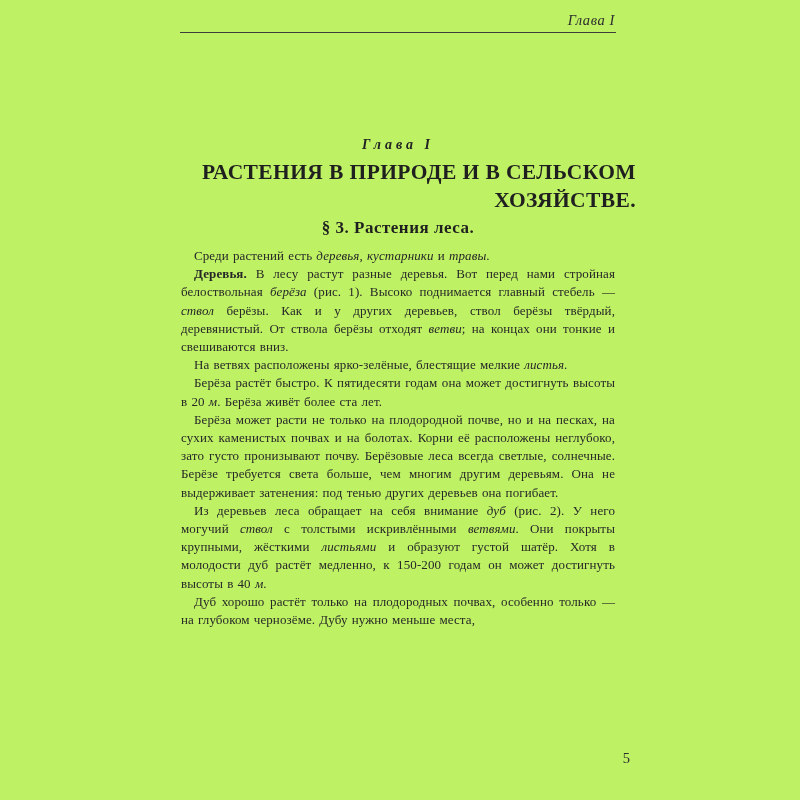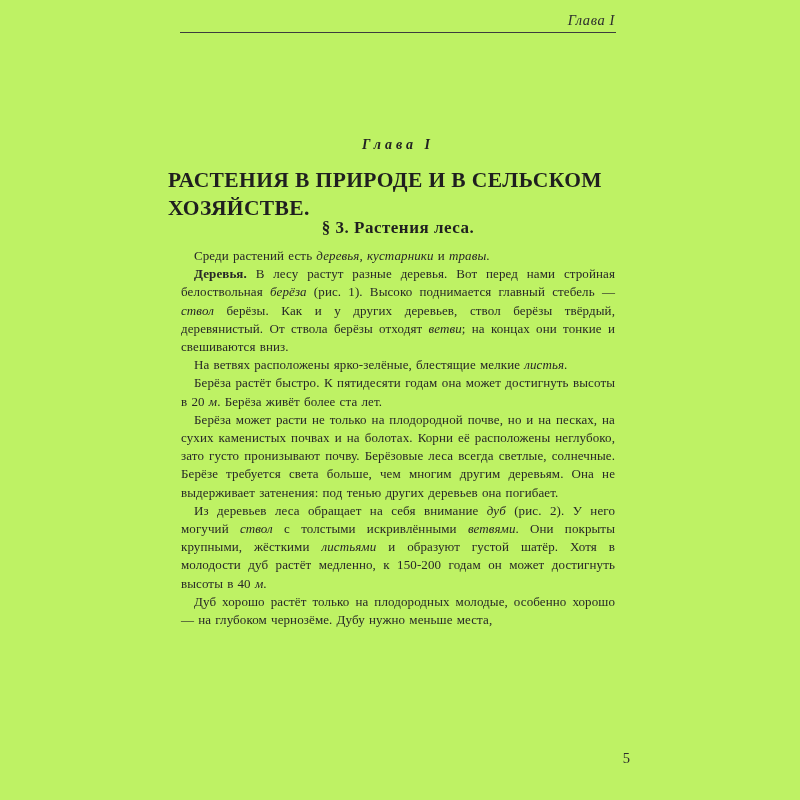--- a/index.html
+++ b/index.html
@@ -45,22 +45,22 @@
     font-weight: bold;
     font-size: 14px;
     letter-spacing: 4px;
     color: #232323;
   }
   .main-title {
     position: absolute;
     top: 158px;
     left: 160px;
     width: 476px;
-    margin: 8px;
-    text-align: left;
+    margin: 0;
+    text-align: right;
     font-size: 21.5px;
     font-weight: bold;
     line-height: 28px;
     letter-spacing: 0.4px;
     color: #1f1f1f;
   }
   .title-line { display: block; }
   .section-heading {
     position: absolute;
     top: 218px;
@@ -122,18 +122,18 @@
 
   <h2 class="section-heading">§ 3. Растения леса.</h2>
 
   <div class="body-text" id="body-text">
       <p class="para"><span class="normal">Среди растений есть </span><span class="italic">деревья, кустарники</span><span class="normal"> и </span><span class="italic">травы</span><span class="normal">.</span></p>
       <p class="para"><span class="bold">Деревья.</span><span class="normal"> В лесу растут разные деревья. Вот перед нами стройная белоствольная </span><span class="italic">берёза</span><span class="normal"> (рис. 1). Высоко поднимается главный стебель — </span><span class="italic">ствол</span><span class="normal"> берёзы. Как и у других деревьев, ствол берёзы твёрдый, деревянистый. От ствола берёзы отходят </span><span class="italic">ветви</span><span class="normal">; на концах они тонкие и свешиваются вниз.</span></p>
       <p class="para"><span class="normal">На ветвях расположены ярко-зелёные, блестящие мелкие </span><span class="italic">листья</span><span class="normal">.</span></p>
       <p class="para"><span class="normal">Берёза растёт быстро. К пятидесяти годам она может достигнуть высоты в 20 </span><span class="italic">м</span><span class="normal">. Берёза живёт более ста лет.</span></p>
       <p class="para"><span class="normal">Берёза может расти не только на плодородной почве, но и на песках, на сухих каменистых почвах и на болотах. Корни её расположены неглубоко, зато густо пронизывают почву. Берёзовые леса всегда светлые, солнечные. Берёзе требуется света больше, чем многим другим деревьям. Она не выдерживает затенения: под тенью других деревьев она погибает.</span></p>
       <p class="para"><span class="normal">Из деревьев леса обращает на себя внимание </span><span class="italic">дуб</span><span class="normal"> (рис. 2). У него могучий </span><span class="italic">ствол</span><span class="normal"> с толстыми искривлёнными </span><span class="italic">ветвями</span><span class="normal">. Они покрыты крупными, жёсткими </span><span class="italic">листьями</span><span class="normal"> и образуют густой шатёр. Хотя в молодости дуб растёт медленно, к 150-200 годам он может достигнуть высоты в 40 </span><span class="italic">м</span><span class="normal">.</span></p>
-      <p class="para"><span class="normal">Дуб хорошо растёт только на плодородных молодые, особенно хорошо — на глубоком чернозёме. Дубу нужно меньше места,</span></p>
+      <p class="para"><span class="normal">Дуб хорошо растёт только на плодородных почвах, особенно только — на глубоком чернозёме. Дубу нужно меньше места,</span></p>
     </div>
 
   <div class="page-number">5</div>
 
 </div>
 
 </body></html>

